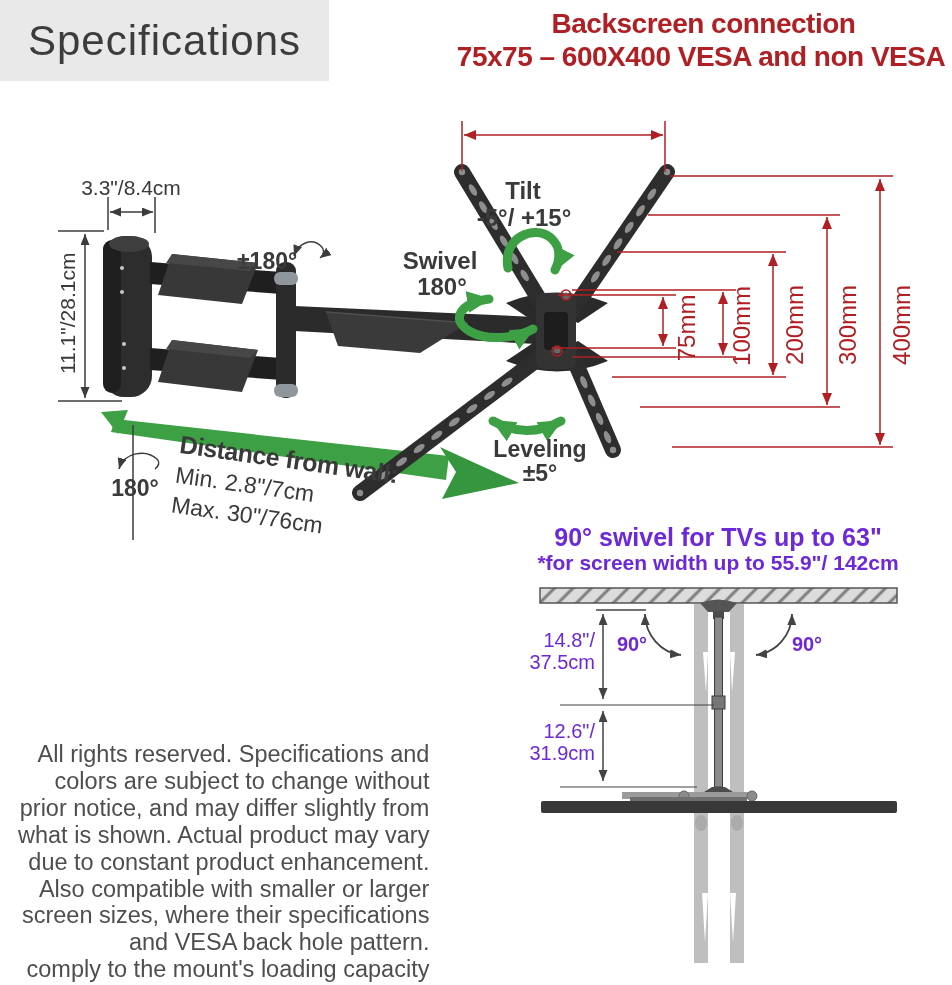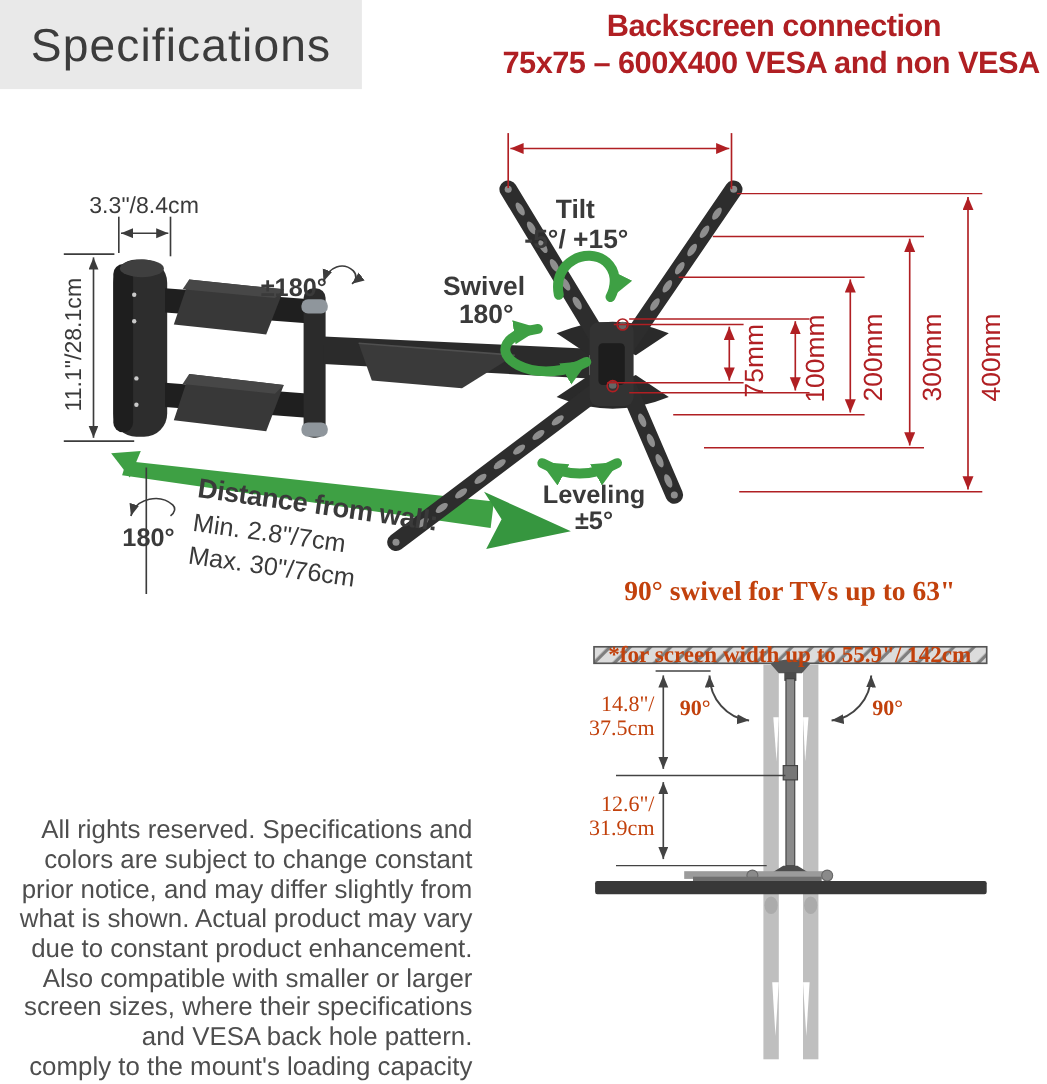--- a/index.html
+++ b/index.html
@@ -4,21 +4,21 @@
 <style>
   html,body{margin:0;padding:0;background:#fff;}
   .page{position:relative;width:952px;height:985px;background:#fff;overflow:hidden;
         font-family:"Liberation Sans",sans-serif;}
   svg.diagram{position:absolute;left:0;top:0;}
   .t{position:absolute;white-space:nowrap;color:#3a3a3a;line-height:1.08;}
   .c{text-align:center;}
   .r{text-align:right;}
   .b{font-weight:700;}
   .red{color:#b01f23;}
-  .gray{color:#c2410c;font-family:Liberation Serif, serif;}
+  .gray{color:#6d28d9;}
   .rot{transform:rotate(-90deg);}
   .spec-box{position:absolute;left:0;top:0;width:329px;height:81px;background:#e9e9e9;
             display:flex;align-items:center;justify-content:center;}
   .spec-title{font-size:42px;font-weight:400;color:#3c3c3c;letter-spacing:1px;}
   .hdr{font-size:28px;font-weight:700;letter-spacing:-0.5px;}
   .dist{position:absolute;left:182px;top:430px;transform:rotate(8deg);transform-origin:0 0;color:#3a3a3a;}
   .dist .l1{font-size:25px;font-weight:700;letter-spacing:-0.5px;}
   .dist .l2{font-size:23px;margin-top:3px;}
   .disc{position:absolute;left:18px;top:741px;font-size:23.5px;line-height:26.9px;color:#4e4e4e;text-align:right;}
   .disc div{white-space:nowrap;}
@@ -241,35 +241,35 @@
 <div class="t c b" style="left:488px;top:461px;width:104px;font-size:23px;">±5°</div>
 <div class="t c b" style="left:106px;top:476px;width:58px;font-size:23px;">180°</div>
 
 <div class="dist">
   <div class="l1">Distance from wall:</div>
   <div class="l2">Min. 2.8"/7cm</div>
   <div class="l2">Max. 30"/76cm</div>
 </div>
 
 <div class="t c b gray" style="left:518px;top:524px;width:400px;font-size:25px;">90° swivel for TVs up to 63"</div>
-<div class="t c b gray" style="left:518px;top:552px;width:400px;font-size:21px;margin-top:32px;">*for screen width up to 55.9"/ 142cm</div>
+<div class="t c b gray" style="left:518px;top:552px;width:400px;font-size:21px;">*for screen width up to 55.9"/ 142cm</div>
 <div class="t c b gray" style="left:607px;top:634px;width:50px;font-size:20px;">90°</div>
 <div class="t c b gray" style="left:782px;top:634px;width:50px;font-size:20px;">90°</div>
 <div class="t r gray" style="left:495px;top:629px;width:100px;font-size:20px;line-height:22px;">
   <div>14.8"/</div>
   <div>37.5cm</div>
 </div>
 <div class="t r gray" style="left:495px;top:720px;width:100px;font-size:20px;line-height:22px;">
   <div>12.6"/</div>
   <div>31.9cm</div>
 </div>
 
 <div class="disc">
   <div>All rights reserved. Specifications and</div>
-  <div>colors are subject to change constant</div>
+  <div>colors are subject to change without</div>
   <div>prior notice, and may differ slightly from</div>
   <div>what is shown. Actual product may vary</div>
   <div>due to constant product enhancement.</div>
   <div>Also compatible with smaller or larger</div>
   <div>screen sizes, where their specifications</div>
   <div>and VESA back hole pattern.</div>
   <div>comply to the mount's loading capacity</div>
 </div>
 
 </div>

